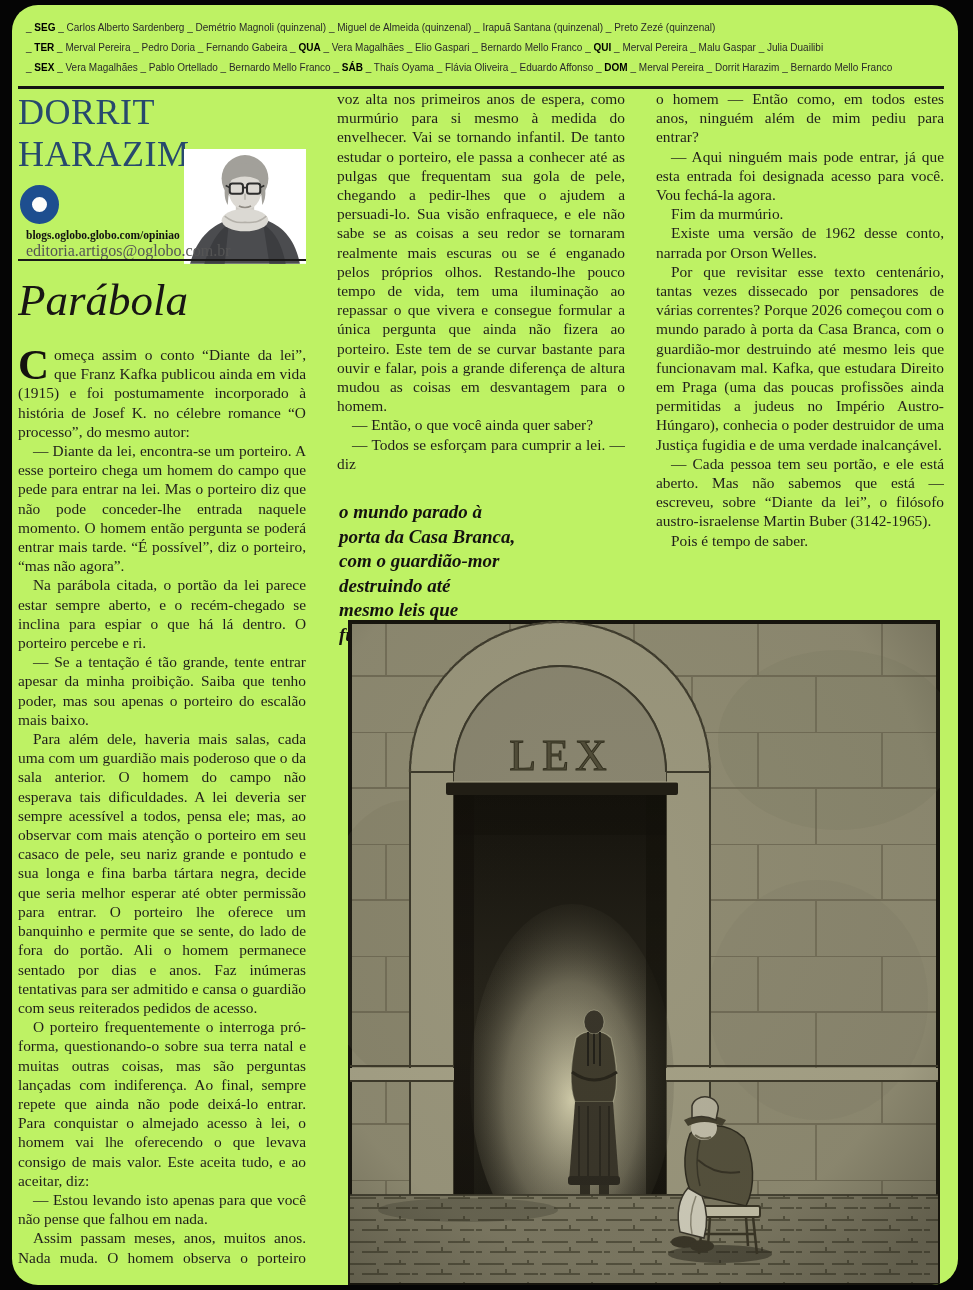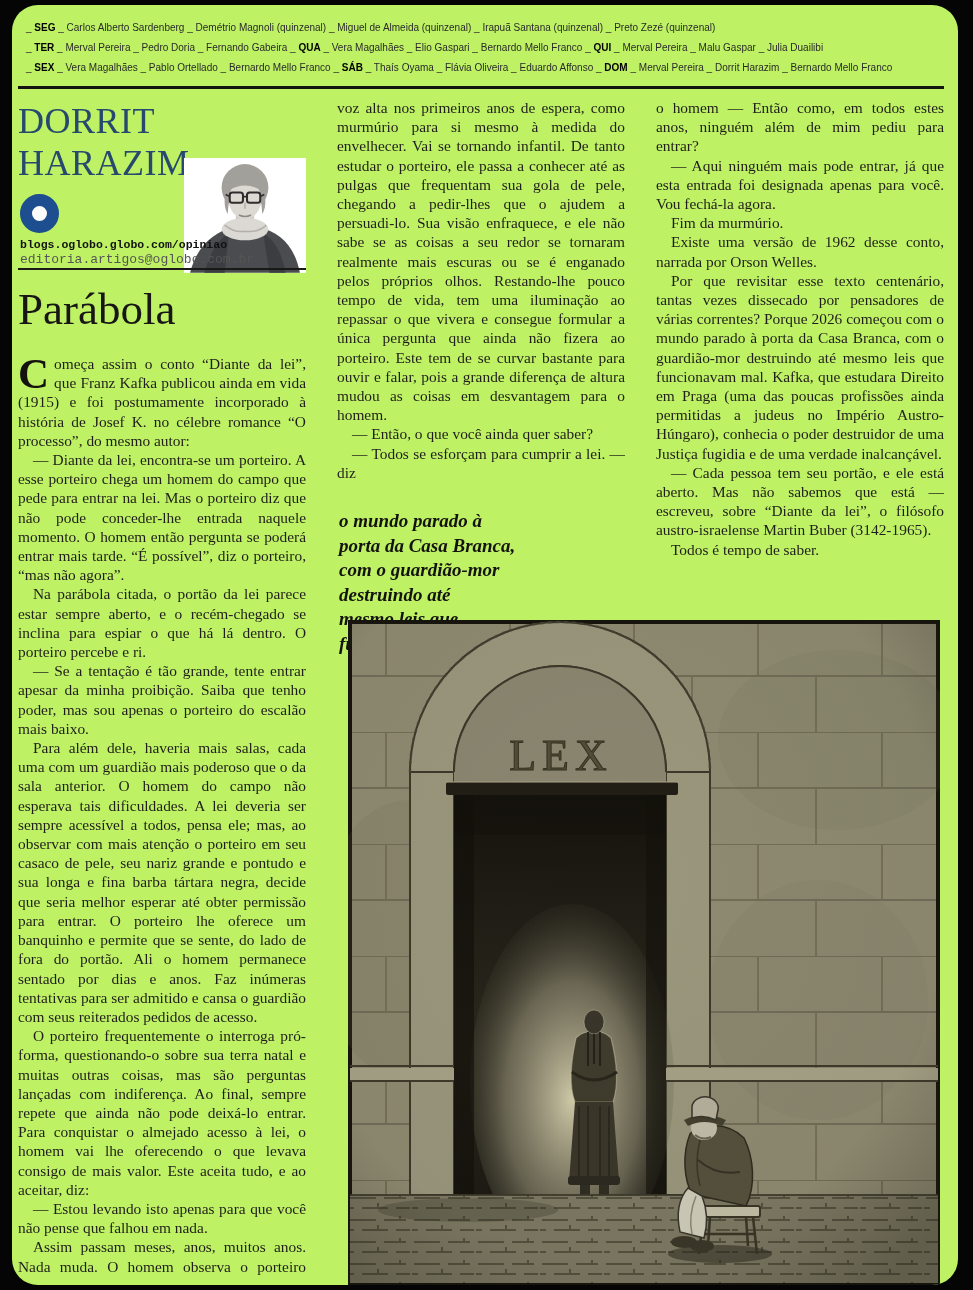--- a/index.html
+++ b/index.html
@@ -8,35 +8,35 @@
   .page{position:absolute;left:12px;top:5px;width:946px;height:1280px;background:#bef264;
         border-radius:26px;overflow:hidden;box-sizing:border-box;padding:9px 14px 0 6px;color:#1e1c19;}
 
   
   .masthead{font-family:"Liberation Sans",sans-serif;font-size:10px;line-height:20px;
             color:#2a2a2a;white-space:nowrap;overflow:hidden;height:62px;padding-left:8px;padding-top:4px;}
   .masthead .day{font-weight:bold;color:#000;}
   .thick-rule{height:3px;background:#151413;margin:6px 0 0 0;}
 
   
-  .columns{position:relative;display:flex;gap:31px;height:calc(100% - 92px);margin-top:9px;overflow:hidden;}
+  .columns{position:relative;display:flex;gap:31px;height:calc(100% - 92px);overflow:hidden;}
   .col{flex:1 1 0;min-width:0;overflow:hidden;position:relative;}
 
   
   .author-block{position:relative;height:172px;}
   .author-name{font-size:36px;line-height:42px;color:#27496d;letter-spacing:.5px;padding-top:2px;}
   .author-photo{position:absolute;right:0;top:60px;width:122px;height:112px;}
   .logo-ring{position:absolute;left:2px;top:96px;width:15px;height:15px;border:12px solid #1d4e8f;border-radius:50%;background:#fcfcfa;}
-  .author-links{position:absolute;left:2px;top:140px;font-family:Liberation Mono, monospace;}
+  .author-links{position:absolute;left:8px;top:140px;font-family:Liberation Serif, serif;}
   .author-links .blog{font-weight:bold;font-size:11.5px;color:#111;}
-  .author-links .email{font-size:13px;color:#555;margin-top:1px;}
+  .author-links .email{font-size:16px;color:#555;margin-top:1px;}
   .thin-rule{position:absolute;left:0;right:0;bottom:0;height:2px;background:#1a1918;}
 
   
-  .title{font-weight:500;font-size:45px;line-height:50px;margin:14px 0 20px 0;color:#181614;}
+  .title{font-style:italic;font-weight:500;font-size:45px;line-height:50px;margin:14px 0 20px 0;color:#181614;}
   .body-text p{margin:0;font-size:15.4px;line-height:19.2px;text-align:justify;text-indent:15px;
                hyphens:auto;-webkit-hyphens:auto;color:#201e1b;}
   .body-text p.noindent{text-indent:0;}
   .dropcap{float:left;font-size:43px;line-height:33px;font-weight:bold;padding:3px 5px 0 0;color:#14120f;}
 
   
   .pull-quote{margin:27px 0 0 2px;padding:0;width:215px;font-style:italic;font-weight:bold;
               font-size:19px;line-height:24.5px;color:#14120f;}
   .pull-quote .pq-line{display:block;}
 
@@ -118,26 +118,26 @@
             <span class="pq-line">com o guardião-mor</span>
             <span class="pq-line">destruindo até</span>
             <span class="pq-line">mesmo leis que</span>
             <span class="pq-line">funcionavam mal</span>
           </blockquote>
       </section>
 
       <section class="col col3">
         <div class="body-text" id="col3-text">
             <p class="noindent">o homem — Então como, em todos estes anos, ninguém além de mim pediu para entrar?</p>
-            <p>— Aqui ninguém mais pode entrar, já que esta entrada foi designada apenas para você. Vou fechá-la agora.</p>
+            <p>— Aqui ninguém mais pode entrar, já que esta entrada foi designada acesso para você. Vou fechá-la agora.</p>
             <p>Fim da murmúrio.</p>
             <p>Existe uma versão de 1962 desse conto, narrada por Orson Welles.</p>
             <p>Por que revisitar esse texto centenário, tantas vezes dissecado por pensadores de várias correntes? Porque 2026 começou com o mundo parado à porta da Casa Branca, com o guardião-mor destruindo até mesmo leis que funcionavam mal. Kafka, que estudara Direito em Praga (uma das poucas profissões ainda permitidas a judeus no Império Austro-Húngaro), conhecia o poder destruidor de uma Justiça fugidia e de uma verdade inalcançável.</p>
             <p>— Cada pessoa tem seu portão, e ele está aberto. Mas não sabemos que está — escreveu, sobre “Diante da lei”, o filósofo austro-israelense Martin Buber (3142-1965).</p>
-            <p>Todos é tempo de saber.</p>
+            <p>Pois é tempo de saber.</p>
           </div>
       </section>
 
     </div>
 
     <figure class="illustration">
       <svg viewBox="0 0 592 665" preserveAspectRatio="none">
         <defs>
           <pattern id="blocks" width="124" height="112" patternUnits="userSpaceOnUse">
             <path d="M0 0 H124 M0 56 H124 M38 0 V56 M96 56 V112" stroke="#55503c" stroke-width="1.8" opacity="0.5" fill="none"></path>

